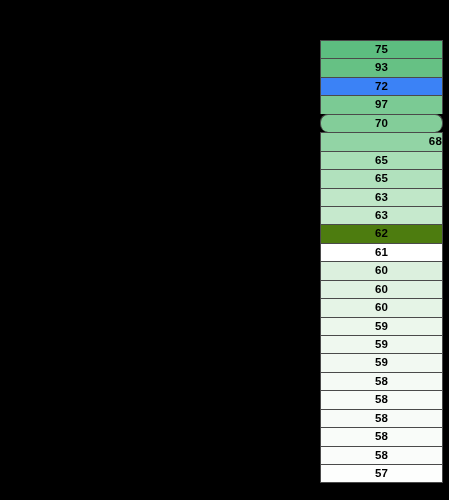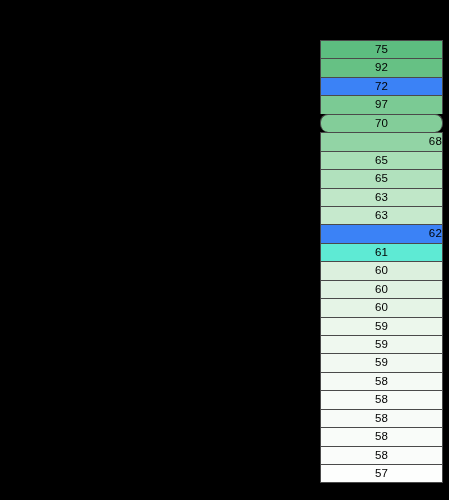--- a/index.html
+++ b/index.html
@@ -39,35 +39,36 @@
     height: 18.45px;
     line-height: 16.4px;
     text-align: center;
     font-size: 11.5px;
     color: #000000;
     border-top: 1.5px solid #4a4a4a;
     border-left: 1.5px solid #4a4a4a;
     border-right: 1.5px solid #4a4a4a;
     font-family: "Liberation Sans", sans-serif;
     letter-spacing: 0.2px;
+    font-weight: bold;
   }
   #heat-table .heat-row:last-child .heat-cell {
     border-bottom: 1.5px solid #4a4a4a;
   }
 </style>
 </head>
 <body>
 
 <div id="canvas">
   <div id="heat-table" style="background: transparent;">
       <div class="heat-row">
         <div class="heat-cell" style="background-color: rgb(93, 189, 128); border-color: rgb(74, 74, 74); color: rgb(0, 0, 0);">75</div>
       </div>
       <div class="heat-row">
-        <div class="heat-cell" style="background-color: rgb(102, 193, 132); border-color: rgb(74, 74, 74); color: rgb(0, 0, 0);">92</div>
+        <div class="heat-cell" style="background-color: rgb(102, 193, 132); border-color: rgb(74, 74, 74); color: rgb(0, 0, 0);">93</div>
       </div>
       <div class="heat-row">
         <div class="heat-cell" style="background-color: #3b82f6; border-color: rgb(74, 74, 74); color: rgb(0, 0, 0);">72</div>
       </div>
       <div class="heat-row">
         <div class="heat-cell" style="background-color: rgb(123, 202, 148); border-color: rgb(74, 74, 74); color: rgb(0, 0, 0);">97</div>
       </div>
       <div class="heat-row">
         <div class="heat-cell" style="background-color: rgb(131, 205, 153); border-color: rgb(74, 74, 74); color: rgb(0, 0, 0); border-radius: 8px;">70</div>
       </div>
@@ -80,24 +81,24 @@
       <div class="heat-row">
         <div class="heat-cell" style="background-color: rgb(177, 225, 189); border-color: rgb(74, 74, 74); color: rgb(0, 0, 0);">65</div>
       </div>
       <div class="heat-row">
         <div class="heat-cell" style="background-color: rgb(192, 231, 200); border-color: rgb(74, 74, 74); color: rgb(0, 0, 0);">63</div>
       </div>
       <div class="heat-row">
         <div class="heat-cell" style="background-color: rgb(198, 233, 205); border-color: rgb(74, 74, 74); color: rgb(0, 0, 0);">63</div>
       </div>
       <div class="heat-row">
-        <div class="heat-cell" style="background-color: #3b82f6; border-color: rgb(74, 74, 74); color: rgb(0, 0, 0); text-align: right;">62</div>
+        <div class="heat-cell" style="background-color: #4d7c0f; border-color: rgb(74, 74, 74); color: rgb(0, 0, 0);">62</div>
       </div>
       <div class="heat-row">
-        <div class="heat-cell" style="background-color: #5eead4; border-color: rgb(74, 74, 74); color: rgb(0, 0, 0);">61</div>
+        <div class="heat-cell" style="background-color: #ffffff; border-color: rgb(74, 74, 74); color: rgb(0, 0, 0);">61</div>
       </div>
       <div class="heat-row">
         <div class="heat-cell" style="background-color: rgb(220, 240, 222); border-color: rgb(74, 74, 74); color: rgb(0, 0, 0);">60</div>
       </div>
       <div class="heat-row">
         <div class="heat-cell" style="background-color: rgb(224, 242, 226); border-color: rgb(74, 74, 74); color: rgb(0, 0, 0);">60</div>
       </div>
       <div class="heat-row">
         <div class="heat-cell" style="background-color: rgb(229, 244, 230); border-color: rgb(74, 74, 74); color: rgb(0, 0, 0);">60</div>
       </div>

